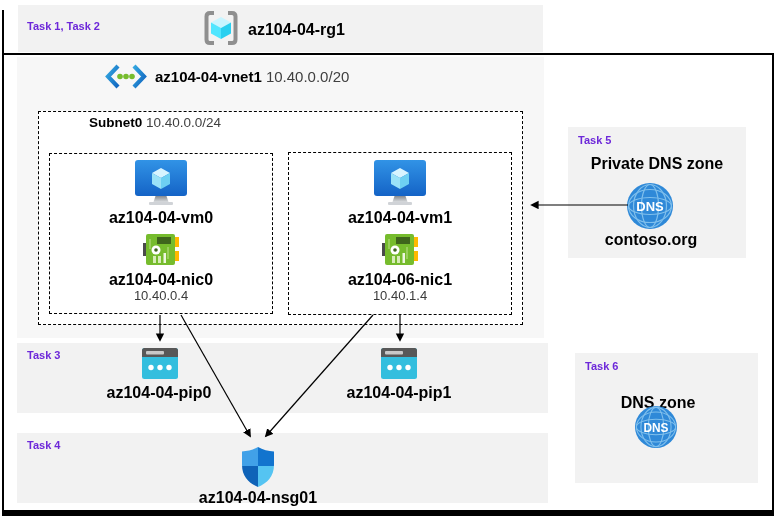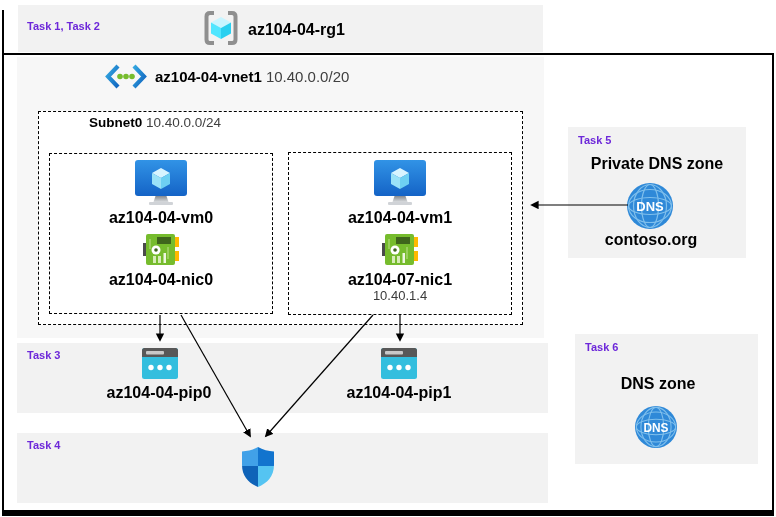--- a/index.html
+++ b/index.html
@@ -102,20 +102,21 @@
     <rect x="3" y="1" width="29" height="31" rx="2" fill="#76bc2d"></rect>
     <rect x="14" y="4" width="14" height="7" fill="#3e651c"></rect>
     <path d="M7,6 v10 M25,14 v12" stroke="#a6d46e" stroke-width="1.5" fill="none"></path>
     <circle cx="13" cy="17" r="4.5" fill="#ffffff"></circle>
     <circle cx="13" cy="17" r="1.8" fill="#3e651c"></circle>
     <rect x="10" y="23" width="3" height="7" fill="#d7ecb8"></rect>
     <rect x="15" y="23" width="3" height="7" fill="#d7ecb8"></rect>
     <rect x="20.5" y="20" width="2.5" height="10" fill="#eef6e0"></rect>
   </svg>
   <div class="abs res-label" style="left:49px;top:271px;width:224px;">az104-04-nic0</div>
+  <div class="abs ip-label" style="left:49px;top:288px;width:224px;">10.40.0.4</div>
 
   <svg class="abs" style="left:373px;top:160px;" width="54" height="46" viewBox="0 0 54 46">
     <rect x="1" y="0" width="52" height="36" rx="3" fill="url(#vmg)"></rect>
     <polygon points="27,8 36,13 27,18 18,13" fill="#d8f4ff"></polygon>
     <polygon points="18,13 27,18 27,29 18,24" fill="#9be2f8"></polygon>
     <polygon points="36,13 27,18 27,29 36,24" fill="#6ed0f2"></polygon>
     <polygon points="21.5,36 32.5,36 34.5,42 19.5,42" fill="url(#stg)"></polygon>
     <rect x="15" y="42" width="24" height="3" rx="1" fill="#d0d3d7"></rect>
   </svg>
   <div class="abs res-label" style="left:288px;top:209px;width:224px;">az104-04-vm1</div>
@@ -126,21 +127,21 @@
     <rect x="29" y="18" width="7" height="10" fill="#ffb900"></rect>
     <rect x="3" y="1" width="29" height="31" rx="2" fill="#76bc2d"></rect>
     <rect x="14" y="4" width="14" height="7" fill="#3e651c"></rect>
     <path d="M7,6 v10 M25,14 v12" stroke="#a6d46e" stroke-width="1.5" fill="none"></path>
     <circle cx="13" cy="17" r="4.5" fill="#ffffff"></circle>
     <circle cx="13" cy="17" r="1.8" fill="#3e651c"></circle>
     <rect x="10" y="23" width="3" height="7" fill="#d7ecb8"></rect>
     <rect x="15" y="23" width="3" height="7" fill="#d7ecb8"></rect>
     <rect x="20.5" y="20" width="2.5" height="10" fill="#eef6e0"></rect>
   </svg>
-  <div class="abs res-label" style="left:288px;top:271px;width:224px;">az104-07-nic1</div>
+  <div class="abs res-label" style="left:288px;top:271px;width:224px;">az104-06-nic1</div>
   <div class="abs ip-label" style="left:288px;top:288px;width:224px;">10.40.1.4</div>
 
   <div class="abs band" style="left:17px;top:343px;width:531px;height:70px;">
     <div class="abs task-label" style="left:10px;top:6px;">Task 3</div>
   </div>
   <svg class="abs" style="left:142px;top:348px;" width="36" height="31" viewBox="0 0 36 31">
     <rect x="0" y="0" width="36" height="31" rx="2.5" fill="#33bede"></rect>
     <path d="M0,2.5 Q0,0 2.5,0 H33.5 Q36,0 36,2.5 V9 H0 Z" fill="#585858"></path>
     <rect x="4" y="3" width="18" height="3.5" rx="1" fill="#c8c8c8"></rect>
     <circle cx="9" cy="19.5" r="2.7" fill="#fff"></circle>
@@ -167,38 +168,39 @@
         <path d="M16,0 C11.5,2.8 5.5,4.4 0,4.4 L0,18 C0,29.5 7,36.3 16,40 C25,36.3 32,29.5 32,18 L32,4.4 C26.5,4.4 20.5,2.8 16,0 Z"></path>
       </clipPath>
     </defs>
     <g clip-path="url(#shieldclip)">
       <rect x="0" y="0" width="16" height="19" fill="#41a1e8"></rect>
       <rect x="16" y="0" width="16" height="19" fill="#1274ce"></rect>
       <rect x="0" y="19" width="16" height="21" fill="#0f63b8"></rect>
       <rect x="16" y="19" width="16" height="21" fill="#55c4f2"></rect>
     </g>
   </svg>
+  <div class="abs res-label" style="left:188px;top:489px;width:140px;">az104-04-nsg01</div>
 
   <div class="abs band" style="left:568px;top:127px;width:178px;height:131px;">
     <div class="abs task-label" style="left:10px;top:7px;">Task 5</div>
     <div class="abs big-label center-txt" style="left:0;top:28px;width:178px;">Private DNS zone</div>
   </div>
   <svg class="abs" style="left:627px;top:183px;" width="46" height="46" viewBox="0 0 46 46">
     <circle cx="23" cy="23" r="23" fill="#2f89d8"></circle>
     <g fill="none" stroke="#7fbfec" stroke-width="1.2">
       <ellipse cx="23" cy="23" rx="8.5" ry="21.5"></ellipse>
       <ellipse cx="23" cy="23" rx="16.5" ry="21.5"></ellipse>
       <ellipse cx="23" cy="23" rx="21.5" ry="8.5"></ellipse>
       <ellipse cx="23" cy="23" rx="21.5" ry="16.5"></ellipse>
     </g>
     <text x="23" y="28" text-anchor="middle" font-size="13" font-weight="600" fill="#ffffff" font-family="Liberation Sans, sans-serif">DNS</text>
   </svg>
   <div class="abs big-label center-txt" style="left:568px;top:231px;width:166px;">contoso.org</div>
 
-  <div class="abs band" style="left:575px;top:334px;width:183px;height:130px;">
+  <div class="abs band" style="left:575px;top:353px;width:183px;height:130px;">
     <div class="abs task-label" style="left:10px;top:7px;">Task 6</div>
     <div class="abs big-label center-txt" style="left:0;top:41px;width:166px;">DNS zone</div>
   </div>
   <svg class="abs" style="left:635px;top:406px;" width="42" height="42" viewBox="0 0 46 46">
     <circle cx="23" cy="23" r="23" fill="#2f89d8"></circle>
     <g fill="none" stroke="#7fbfec" stroke-width="1.2">
       <ellipse cx="23" cy="23" rx="8.5" ry="21.5"></ellipse>
       <ellipse cx="23" cy="23" rx="16.5" ry="21.5"></ellipse>
       <ellipse cx="23" cy="23" rx="21.5" ry="8.5"></ellipse>
       <ellipse cx="23" cy="23" rx="21.5" ry="16.5"></ellipse>

